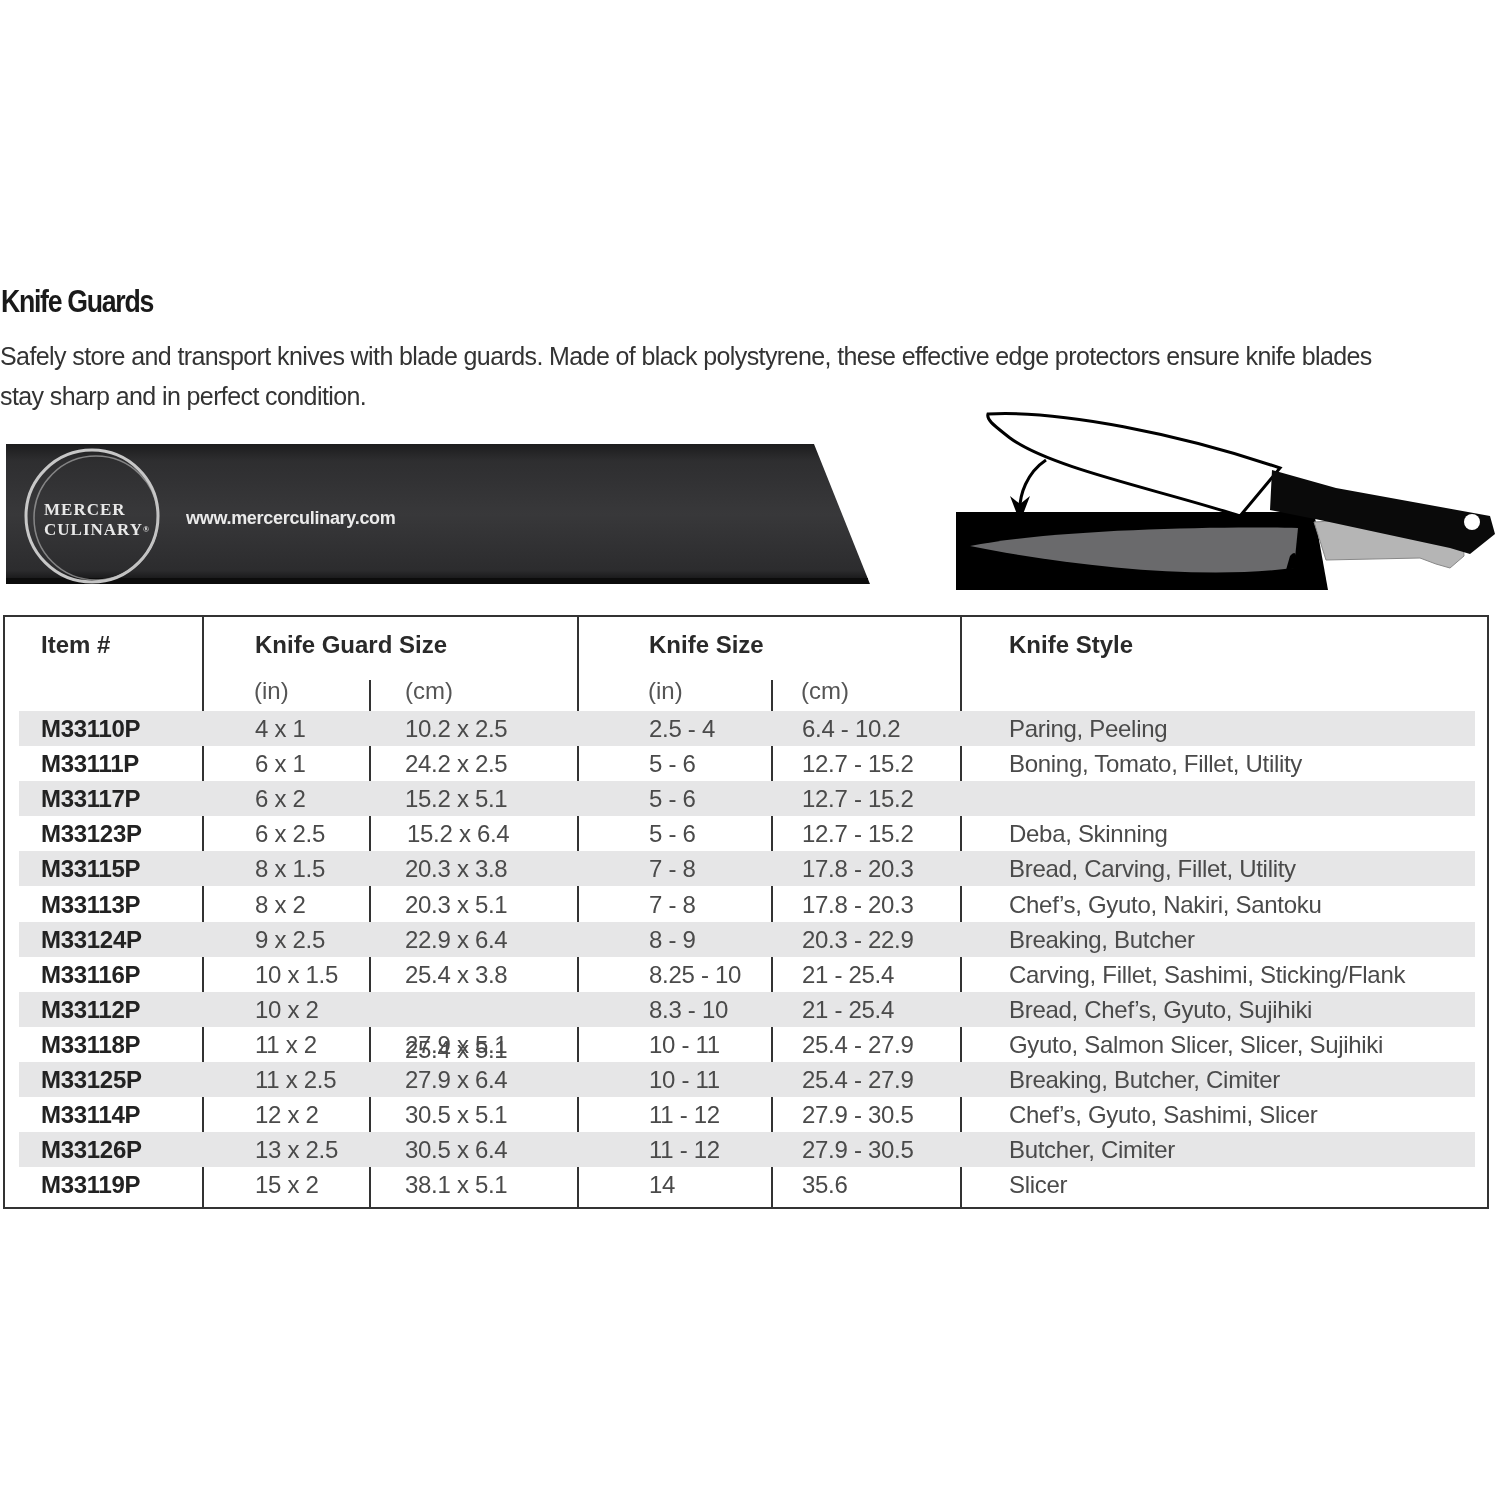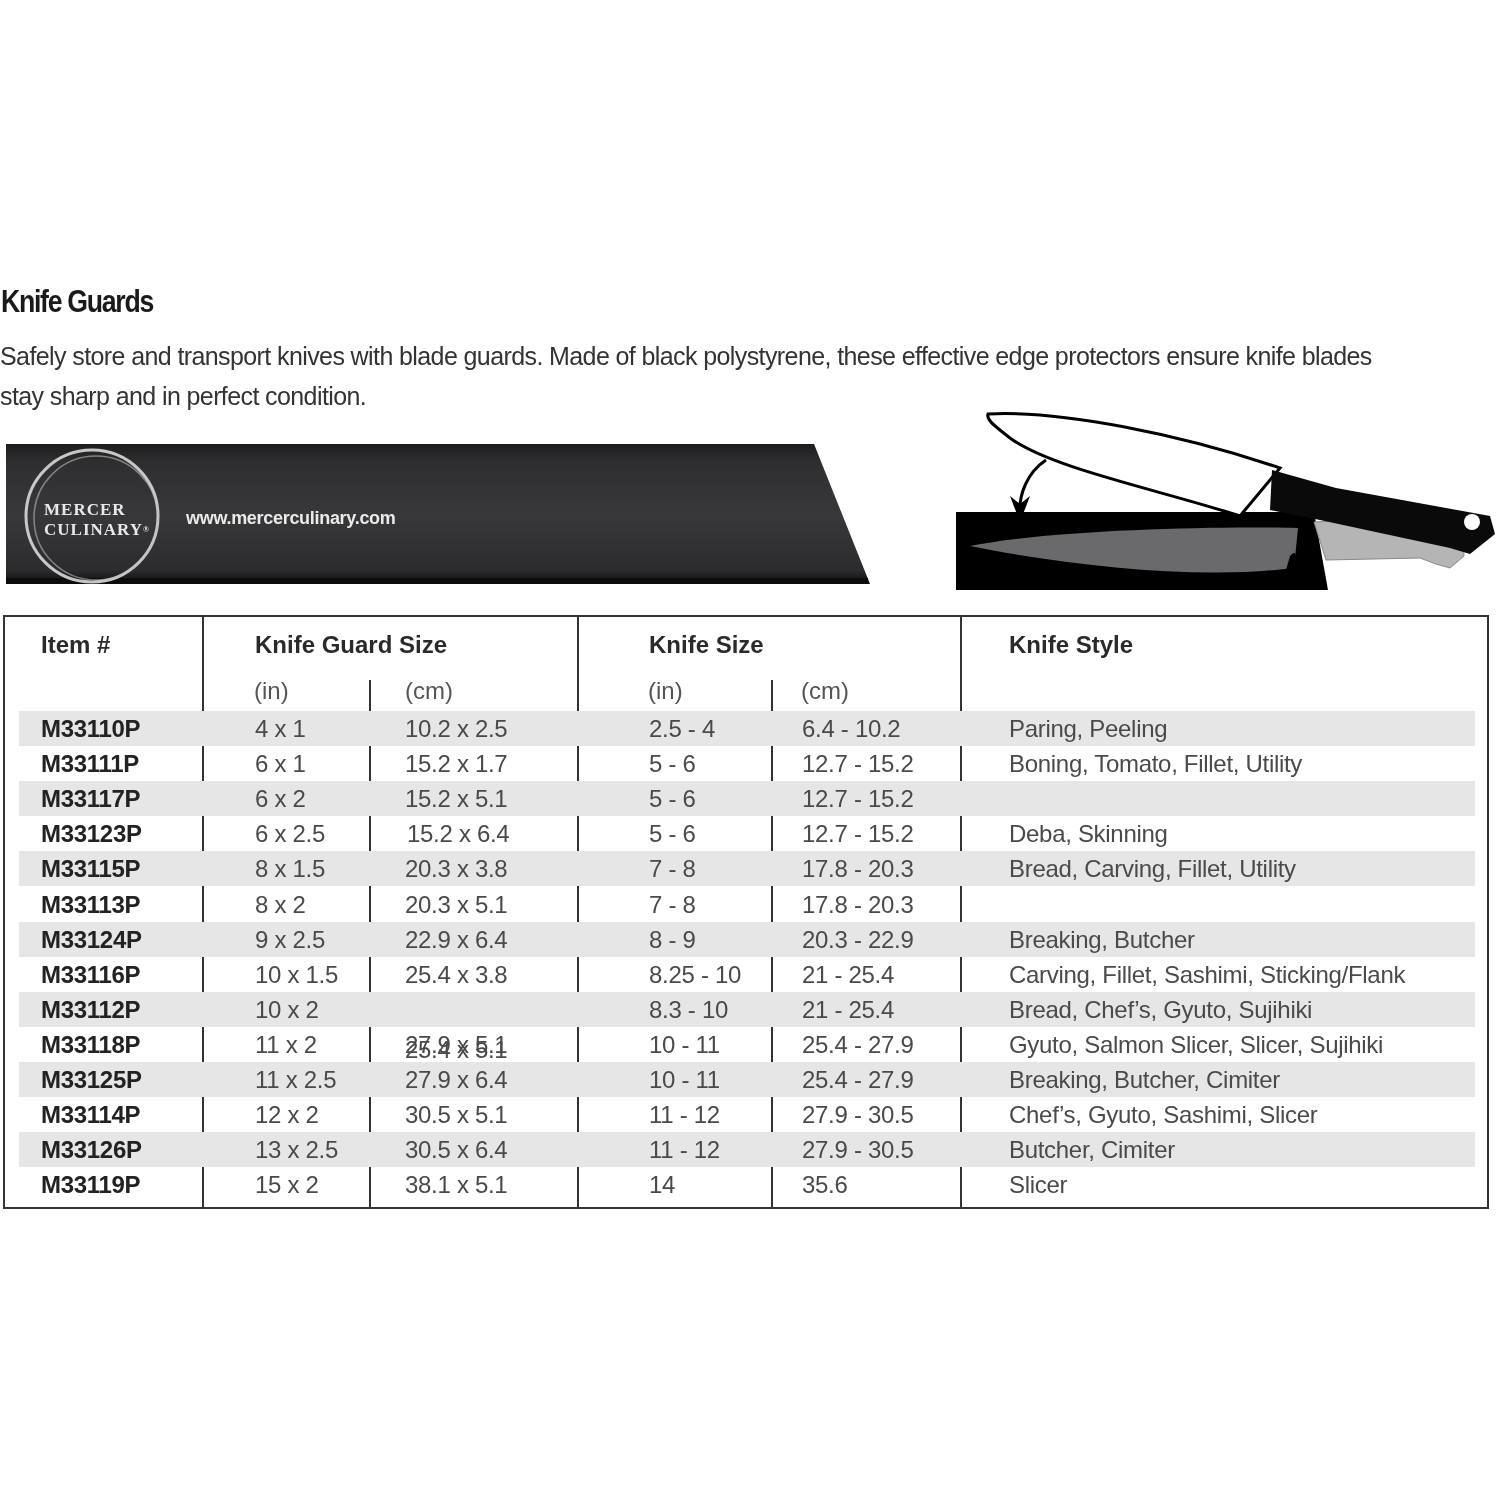--- a/index.html
+++ b/index.html
@@ -93,21 +93,21 @@
         <span class="cell item" style="left: 22px;">M33110P</span>
         <span class="cell" style="left: 236px;">4 x 1</span>
         <span class="cell" style="left: 386px;">10.2 x 2.5</span>
         <span class="cell" style="left: 630px;">2.5 - 4</span>
         <span class="cell" style="left: 783px;">6.4 - 10.2</span>
         <span class="cell" style="left: 990px;">Paring, Peeling</span>
       </div>
       <div class="row" style="top: 129.1px;">
         <span class="cell item" style="left: 22px;">M33111P</span>
         <span class="cell" style="left: 236px;">6 x 1</span>
-        <span class="cell" style="left: 386px;">15.2 x 1.7</span>
+        <span class="cell" style="left: 386px;">24.2 x 2.5</span>
         <span class="cell" style="left: 630px;">5 - 6</span>
         <span class="cell" style="left: 783px;">12.7 - 15.2</span>
         <span class="cell" style="left: 990px;">Boning, Tomato, Fillet, Utility</span>
       </div>
       <div class="row shade" style="top: 164.2px;">
         <span class="cell item" style="left: 22px;">M33117P</span>
         <span class="cell" style="left: 236px;">6 x 2</span>
         <span class="cell" style="left: 386px;">15.2 x 5.1</span>
         <span class="cell" style="left: 630px;">5 - 6</span>
         <span class="cell" style="left: 783px;">12.7 - 15.2</span>
@@ -127,20 +127,21 @@
         <span class="cell" style="left: 630px;">7 - 8</span>
         <span class="cell" style="left: 783px;">17.8 - 20.3</span>
         <span class="cell" style="left: 990px;">Bread, Carving, Fillet, Utility</span>
       </div>
       <div class="row" style="top: 269.5px;">
         <span class="cell item" style="left: 22px;">M33113P</span>
         <span class="cell" style="left: 236px;">8 x 2</span>
         <span class="cell" style="left: 386px;">20.3 x 5.1</span>
         <span class="cell" style="left: 630px;">7 - 8</span>
         <span class="cell" style="left: 783px;">17.8 - 20.3</span>
+        <span class="cell" style="left: 990px;">Chef’s, Gyuto, Nakiri, Santoku</span>
       </div>
       <div class="row shade" style="top: 304.6px;">
         <span class="cell item" style="left: 22px;">M33124P</span>
         <span class="cell" style="left: 236px;">9 x 2.5</span>
         <span class="cell" style="left: 386px;">22.9 x 6.4</span>
         <span class="cell" style="left: 630px;">8 - 9</span>
         <span class="cell" style="left: 783px;">20.3 - 22.9</span>
         <span class="cell" style="left: 990px;">Breaking, Butcher</span>
       </div>
       <div class="row" style="top: 339.7px;">

